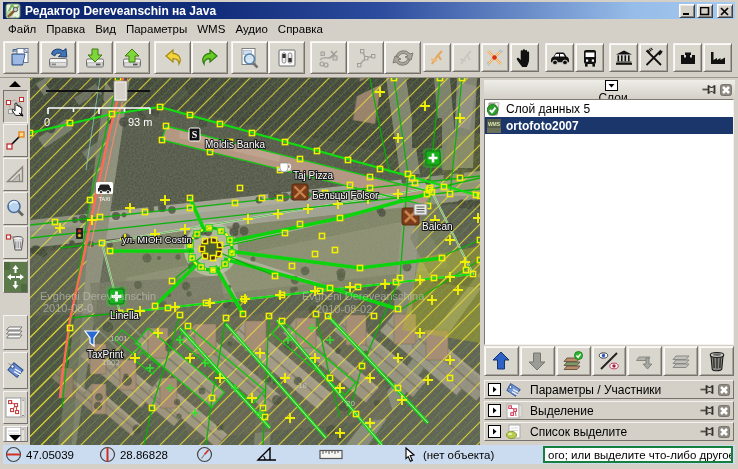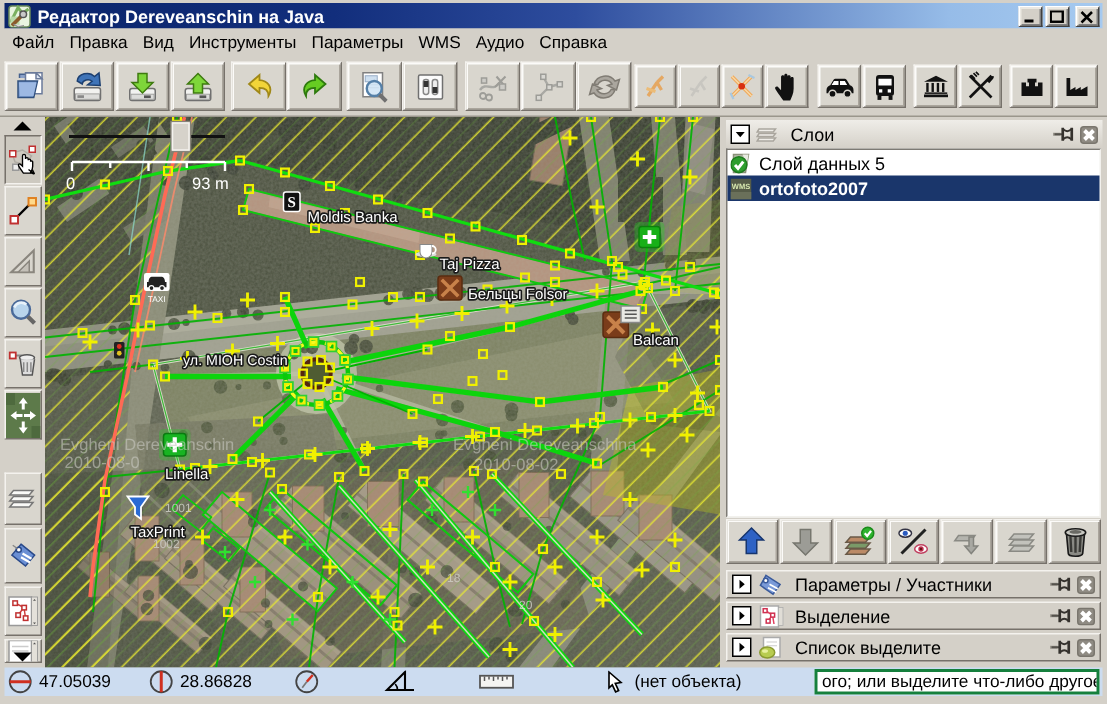--- a/index.html
+++ b/index.html
@@ -12,21 +12,21 @@
   .wbtn{width:16px;height:14px;background:#d4d0c8;border:1px solid;border-color:#fff #404040 #404040 #fff;box-shadow:inset 1px 1px 0 #ece9e2, inset -1px -1px 0 #808080;font-size:10px;font-weight:bold;color:#000;display:flex;align-items:center;justify-content:center;line-height:1;}
   .menubar{position:absolute;left:3px;top:19px;right:3px;height:20px;background:#d4d0c8;display:flex;align-items:center;font-size:11.5px;color:#000;}
   .menubar span{padding:3px 5px;}
   .toolbar{position:absolute;left:0;top:39px;right:0;height:39px;background:#d4d0c8;border-bottom:1px solid #9a968c;}
   .tbtn{position:absolute;top:2px;height:33px;background:#d9d6ce;border:1px solid;border-color:#f4f2ee #76716a #76716a #f4f2ee;box-shadow:inset 1px 1px 0 #fcfbf9, inset -1px -1px 0 #aaa59c;display:flex;align-items:center;justify-content:center;}
   .tbtn.sm{top:4px;height:29px;}
   .lefttools{position:absolute;left:0;top:78px;width:30px;bottom:5px;background:#d4d0c8;}
   .ltbtn{position:absolute;left:3px;width:25px;background:#d9d6ce;border:1px solid;border-color:#f4f2ee #76716a #76716a #f4f2ee;display:flex;align-items:center;justify-content:center;}
   .map{position:absolute;left:30px;top:78px;width:450px;height:367px;background:#4c5140;overflow:hidden;}
   .rpanel{position:absolute;left:480px;top:78px;width:255px;bottom:24px;background:#d4d0c8;}
-  .phead{position:absolute;left:4px;top:2px;right:0;height:19px;background:linear-gradient(to bottom,#efede8,#d4d0c8);display:flex;align-items:center;}
+  .phead{position:absolute;left:4px;top:2px;right:0;height:19px;background:linear-gradient(to bottom,#efede8,#d4d0c8);display:flex;align-items:center;flex-direction:column;}
   .list{position:absolute;left:4px;top:21px;right:1px;height:246px;background:#fff;border:1px solid;border-color:#7d7a74 #f2f1ed #f2f1ed #7d7a74;}
   .lrow{height:17px;display:flex;align-items:center;font-size:12px;color:#000;}
   .lrow.sel{background:#1a366b;color:#fff;font-weight:bold;}
   .pbtns{position:absolute;left:4px;top:268px;right:1px;height:30px;display:flex;}
   .pbtn{flex:1;margin-right:1px;background:#d9d6ce;border:1px solid;border-color:#f4f2ee #76716a #76716a #f4f2ee;box-shadow:inset 1px 1px 0 #fcfbf9, inset -1px -1px 0 #aaa59c;display:flex;align-items:center;justify-content:center;}
   .cbar{position:absolute;left:4px;right:1px;height:19px;background:#d4d0c8;border:1px solid;border-color:#f4f2ee #76716a #76716a #f4f2ee;display:flex;align-items:center;font-size:12px;color:#000;}
   .minib{width:13px;height:13px;background:#fff;border:1px solid #000;display:flex;align-items:center;justify-content:center;margin-left:3px;}
   .pinclose{position:absolute;right:3px;top:50%;transform:translateY(-50%);display:flex;align-items:center;gap:4px;}
   .statusbar{position:absolute;left:3px;right:3px;bottom:5px;height:19px;background:#ccdcf0;display:flex;align-items:center;font-size:11.5px;color:#000;}
   .helpbox{position:absolute;right:2px;top:1px;width:190px;height:17px;background:#fff;border:2px solid #15803d;font-size:11.5px;display:flex;align-items:center;padding-left:3px;white-space:nowrap;overflow:hidden;}
@@ -59,21 +59,20 @@
           <path d="M1 1 L8 8 M8 1 L1 8" stroke="#000" stroke-width="1.7"></path>
         </svg>
       </div>
   </div>
 </div>
 
 <div class="menubar">
   <span>Файл</span>
     <span>Правка</span>
     <span>Вид</span>
-    <span>Инструменты</span>
     <span>Параметры</span>
     <span>WMS</span>
     <span>Аудио</span>
     <span>Справка</span>
 </div>
 
 <div class="toolbar" id="toolbar">
 <div class="tbtn" style="left:3px;width:36px">
       <svg width="24" height="24" viewBox="0 0 24 24">
   <path d="M4 6 v-2.5 h6 v2.5" fill="#8aa0c8" stroke="#44608e"></path>

